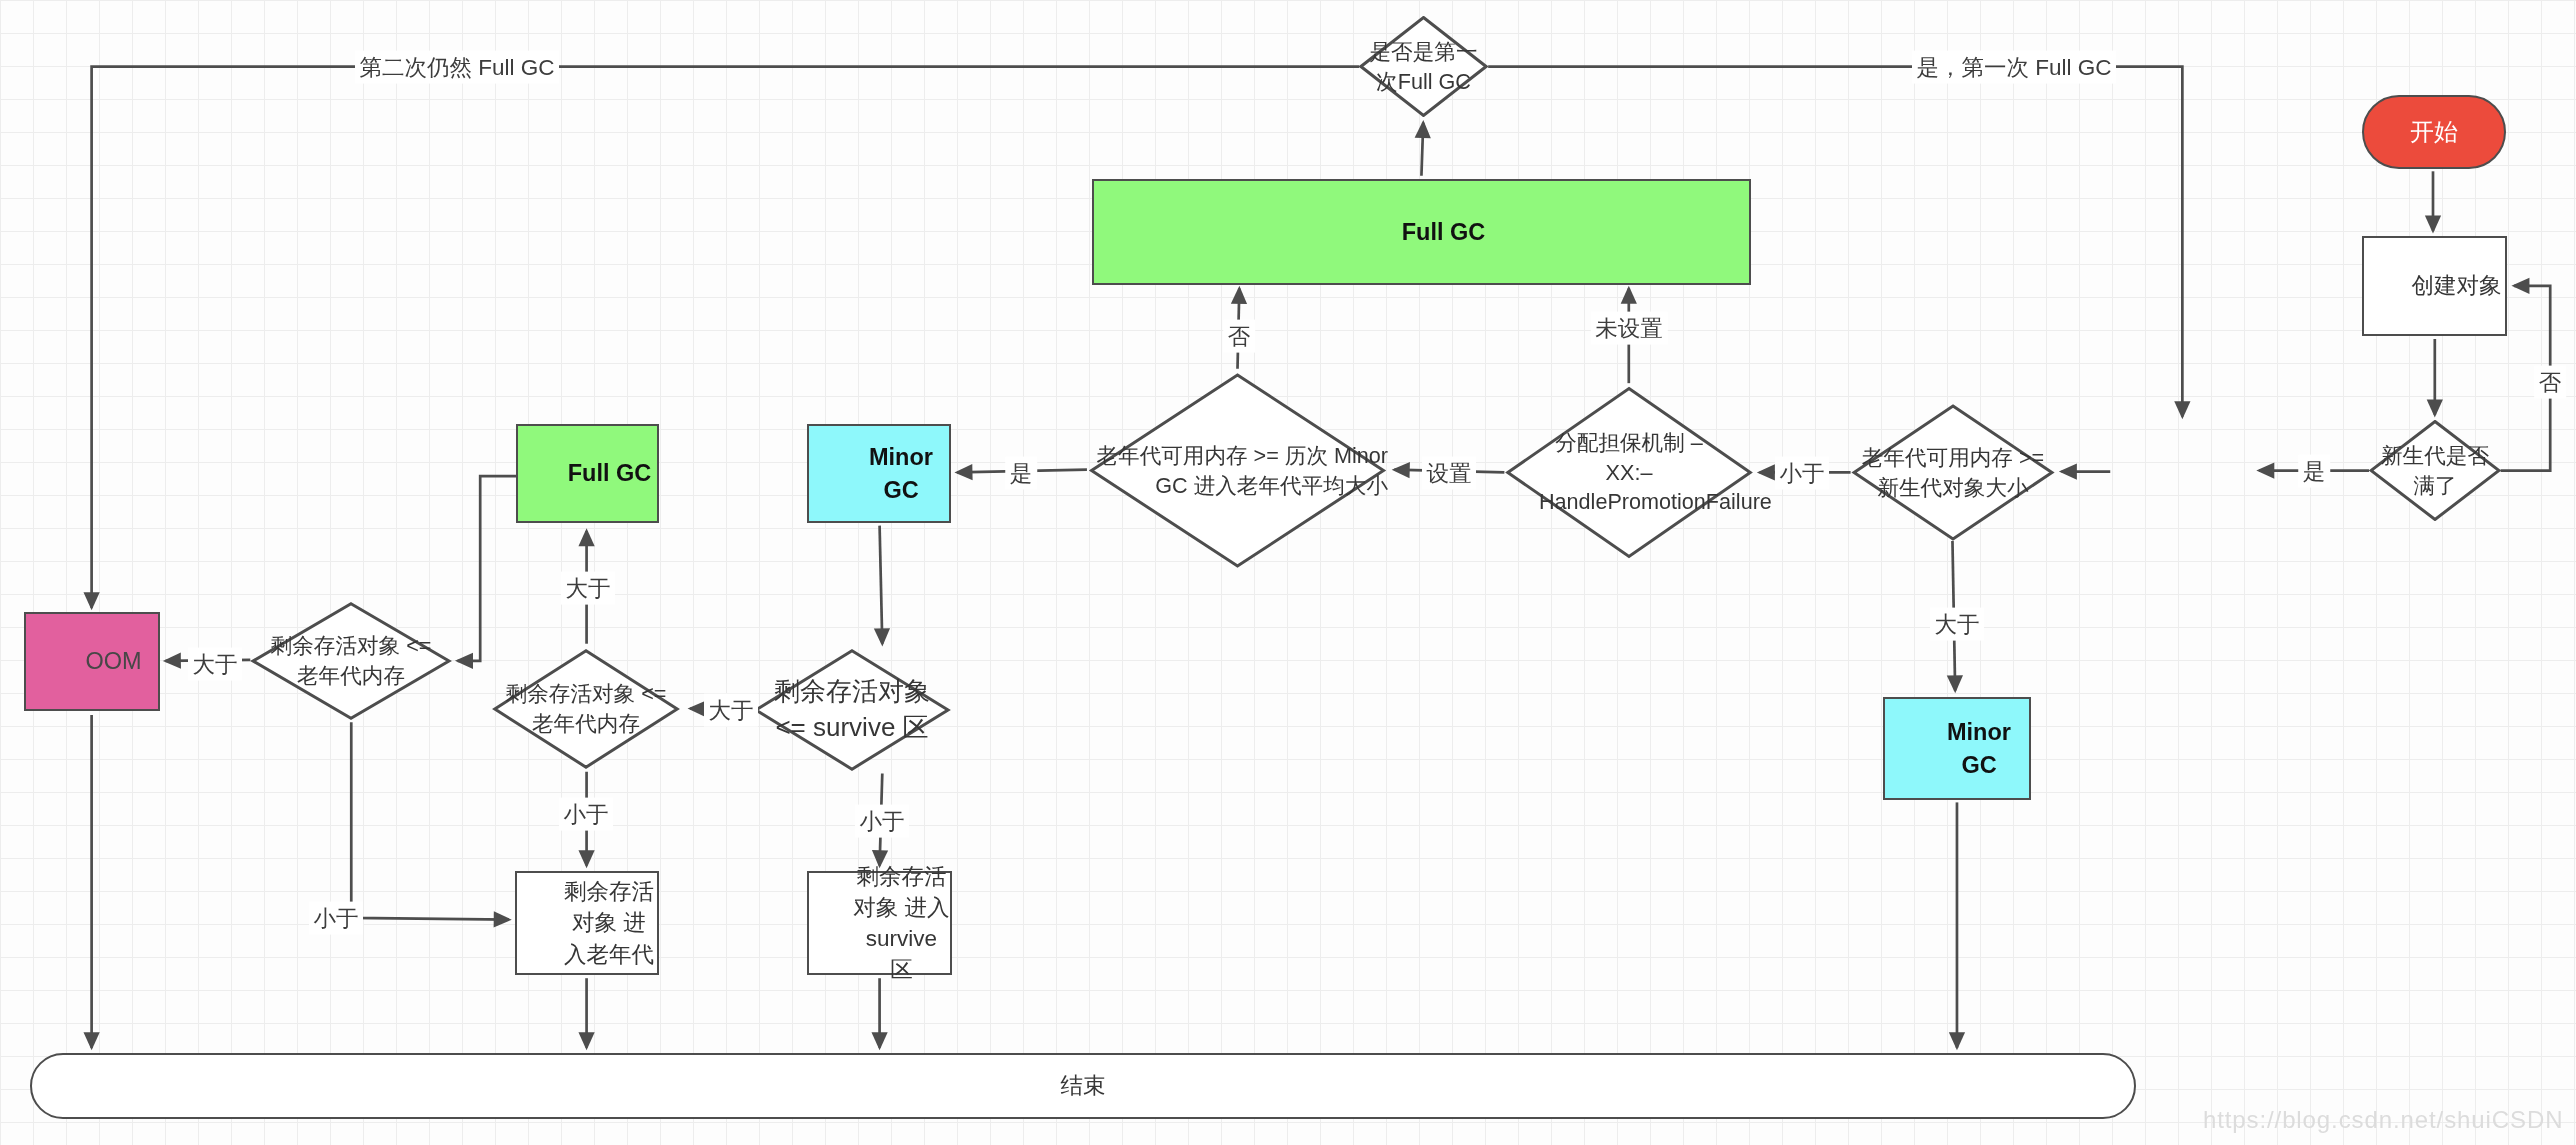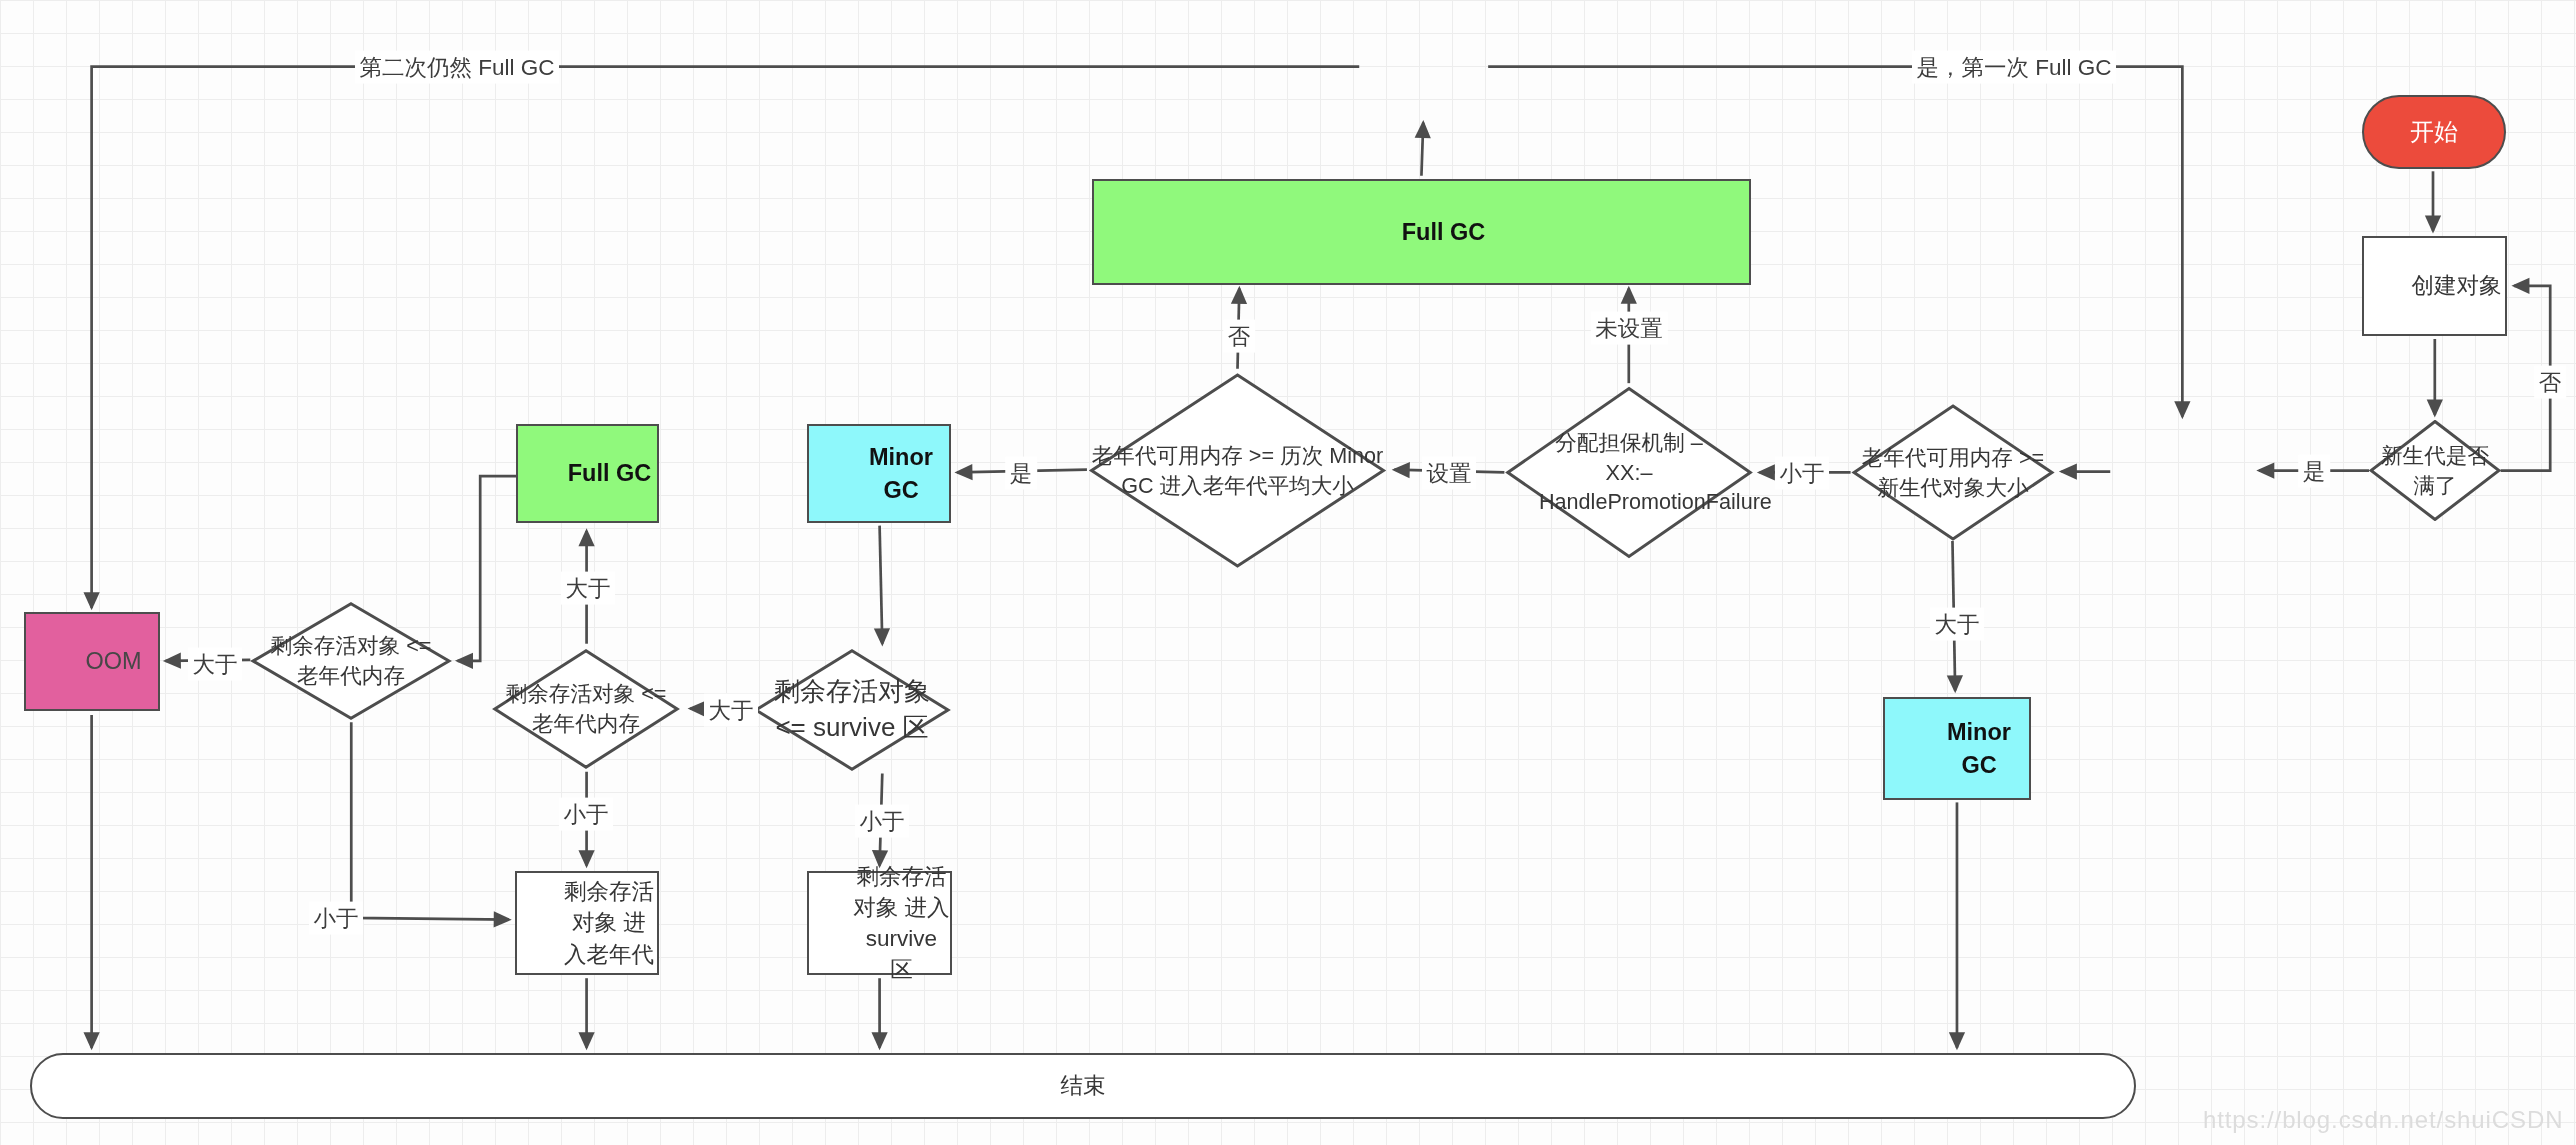--- a/index.html
+++ b/index.html
@@ -110,22 +110,28 @@
     <svg viewBox="0 0 100 100" preserveAspectRatio="none">
       <polygon points="50,1.5 98.5,50 50,98.5 1.5,50" fill="#ffffff" stroke="#4d4d4d" stroke-width="3" vector-effect="non-scaling-stroke"></polygon>
     </svg>
     <span class="lbl" style="width:180px;">分配担保机制 –XX:– HandlePromotionFailure</span>
   </div>
 
   <div class="node rect fill-green" style="left:1092px;top:179px;width:659px;height:106px;font-size:23.5px;">
     <span class="lbl">Full GC</span>
   </div>
 
-
-  <div class="node diamond" style="left:1087px;top:372px;width:301px;height:197px;font-size:21.6px;">
+  <div class="node diamond" style="left:1359px;top:16px;width:129px;height:101px;font-size:21.6px;">
+    <svg viewBox="0 0 100 100" preserveAspectRatio="none">
+      <polygon points="50,1.5 98.5,50 50,98.5 1.5,50" fill="#ffffff" stroke="#4d4d4d" stroke-width="3" vector-effect="non-scaling-stroke"></polygon>
+    </svg>
+    <span class="lbl" style="width:117px;">是否是第一次Full GC</span>
+  </div>
+
+  <div class="node diamond" style="left:1087px;top:372px;width:301px;height:197px;font-size:21.6px;text-align:right;">
     <svg viewBox="0 0 100 100" preserveAspectRatio="none">
       <polygon points="50,1.5 98.5,50 50,98.5 1.5,50" fill="#ffffff" stroke="#4d4d4d" stroke-width="3" vector-effect="non-scaling-stroke"></polygon>
     </svg>
     <span class="lbl" style="width:311px;">老年代可用内存 &gt;=  历次 Minor GC 进入老年代平均大小</span>
   </div>
 
   <div class="node rect fill-cyan" style="left:807px;top:424px;width:144px;height:99px;font-size:23.5px;">
     <span class="lbl">Minor GC</span>
   </div>
 

